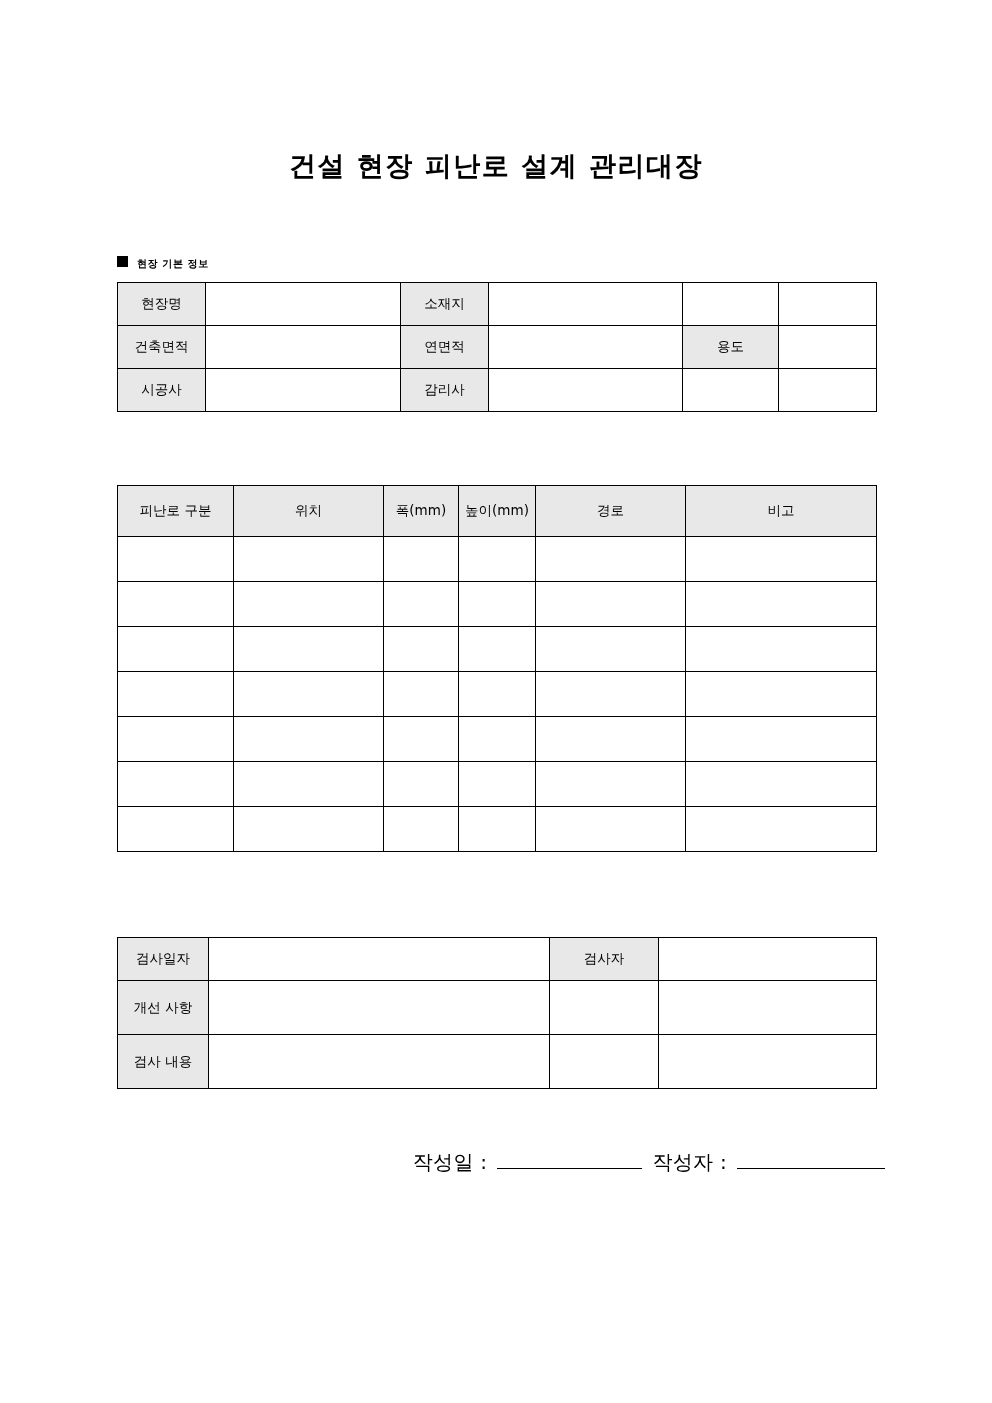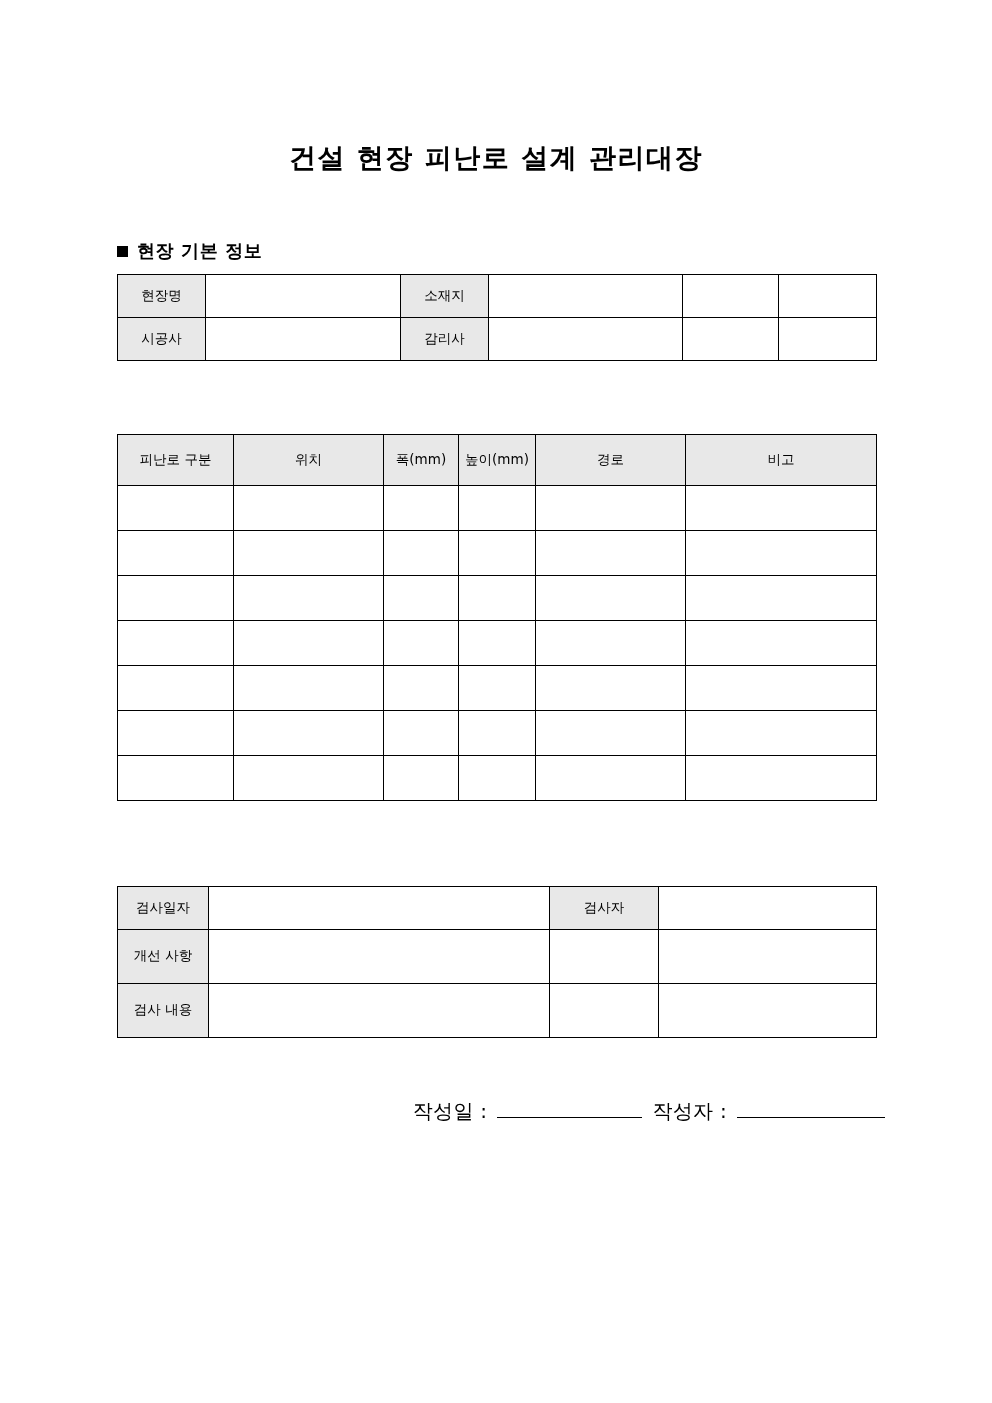--- a/index.html
+++ b/index.html
@@ -24,28 +24,28 @@
     padding: 0;
     position: relative;
   }
 
   
   .doc-title {
     text-align: center;
     font-size: 27px;
     font-weight: bold;
     letter-spacing: 1.5px;
-    margin: 8px;
+    margin: 16px;
     padding-top: 132px;
     line-height: 1.3;
   }
 
   
   .section-heading {
-    font-size: 18px;
+    font-size: 10px;
     font-weight: bold;
     letter-spacing: 0.6px;
     margin: 0;
     padding-left: 117px;
     line-height: 1.2;
   }
   .section-heading .bullet {
     display: inline-block;
     width: 11px;
     height: 11px;
@@ -144,20 +144,28 @@
     <tbody>
       <tr>
         <td class="label-cell">현장명</td>
         <td class="blank-cell"></td>
         <td class="label-cell">소재지</td>
         <td class="blank-cell"></td>
         <td class="blank-cell"></td>
         <td class="blank-cell"></td>
       </tr>
       <tr>
+        <td class="label-cell">건축면적</td>
+        <td class="blank-cell"></td>
+        <td class="label-cell">연면적</td>
+        <td class="blank-cell"></td>
+        <td class="label-cell">용도</td>
+        <td class="blank-cell"></td>
+      </tr>
+      <tr>
         <td class="label-cell">시공사</td>
         <td class="blank-cell"></td>
         <td class="label-cell">감리사</td>
         <td class="blank-cell"></td>
         <td class="blank-cell"></td>
         <td class="blank-cell"></td>
       </tr>
     </tbody>
   </table>
 

